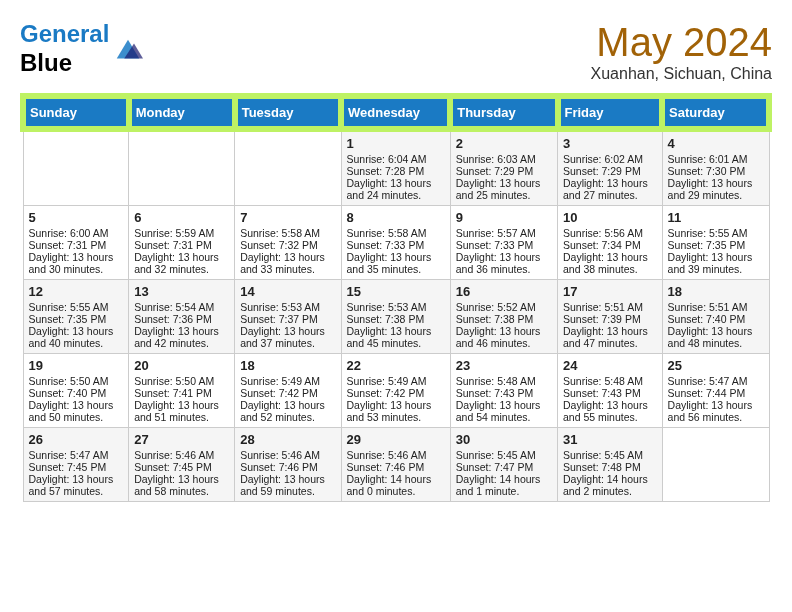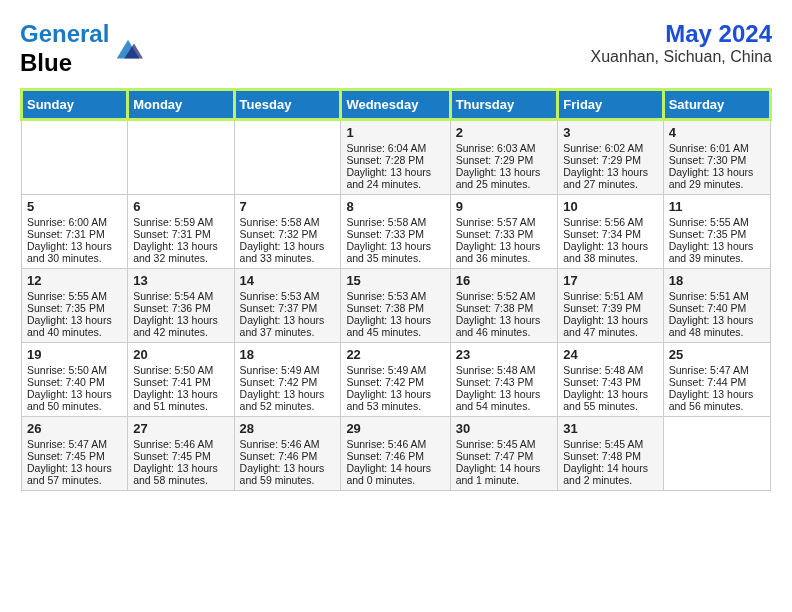--- a/index.html
+++ b/index.html
@@ -31,42 +31,42 @@
     }
     .logo-icon {
       width: 30px;
       height: 30px;
       margin-left: 4px;
     }
     .title-block {
       text-align: right;
     }
     .month-title {
-      font-size: 24px;
-      font-weight: bold;
-      color: #1d4ed8;
+      font-size: 40px;
+      font-weight: normal;
+      color: #a16207;
     }
     .location {
       font-size: 16px;
       color: #333;
     }
     table {
       width: 100%;
       border-collapse: collapse;
     }
     thead tr {
       background: #1a7ac4;
       color: #fff;
     }
     thead th {
       padding: 6px 4px;
       font-size: 13px;
       font-weight: bold;
       text-align: left;
-      border: 3px solid #bef264;
+      border: 6px solid #bef264;
     }
     tbody tr {
       vertical-align: top;
     }
     tbody td {
       border: 1px solid #ccc;
       padding: 4px 5px;
       font-size: 10.5px;
       color: #222;
       min-height: 80px;

